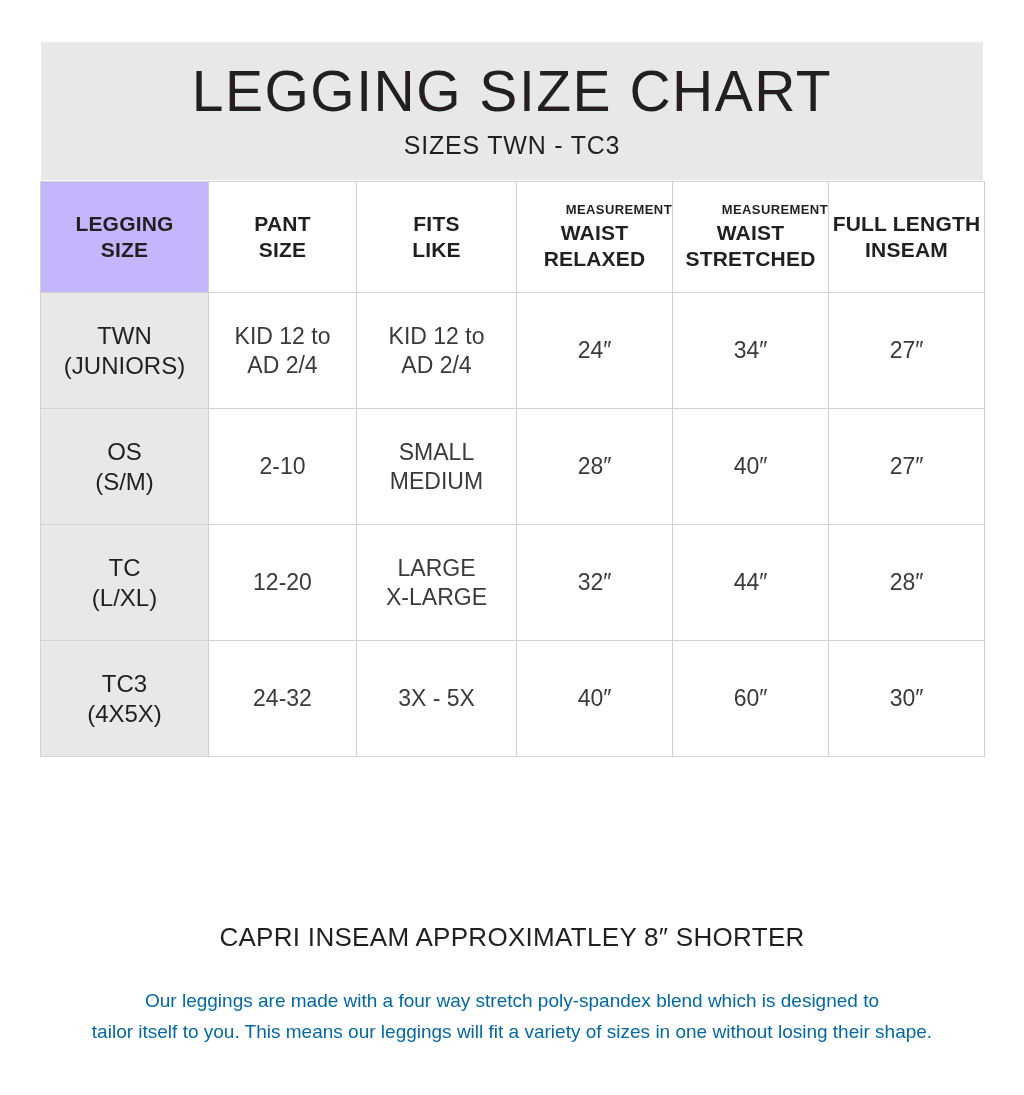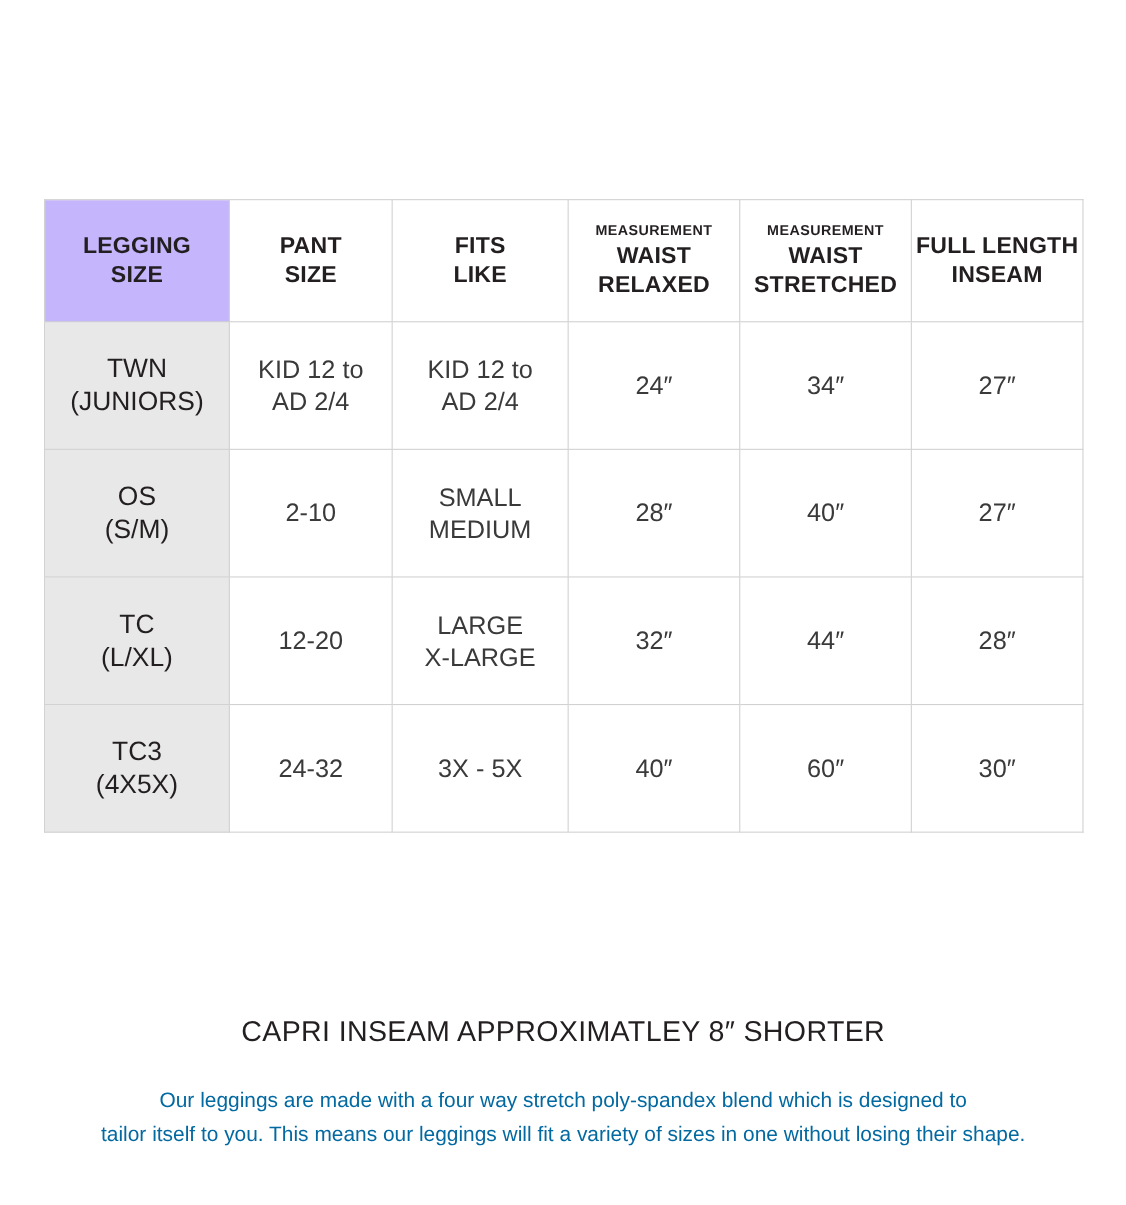--- a/index.html
+++ b/index.html
@@ -89,20 +89,21 @@
   thead th.shaded {
     background: #c4b5fd;
   }
   .meas-label {
     display: block;
     font-size: 13px;
     font-weight: bold;
     letter-spacing: 0.4px;
     margin-bottom: 2px;
     color: #231f20;
+    text-align: right;
   }
   .hdr-line { display: block; }
 
   tbody tr { height: 116px; margin-left: 14px; }
   tbody td {
     font-size: 24px;
     font-weight: 300;
     line-height: 1.25;
     color: #3a3a3a;
   }
@@ -138,20 +139,24 @@
     line-height: 1.65;
     color: #0369a1;
   }
   .desc span { display: block; }
 </style>
 </head>
 <body>
 
 <div class="page">
 
+  <div class="title-block">
+    <div class="title-main">LEGGING SIZE CHART</div>
+    <div class="title-sub">SIZES TWN - TC3</div>
+  </div>
 
   <table class="chart-table">
     <colgroup>
       <col class="c0">
         <col class="c1">
         <col class="c2">
         <col class="c3">
         <col class="c4">
         <col class="c5">
     </colgroup>

